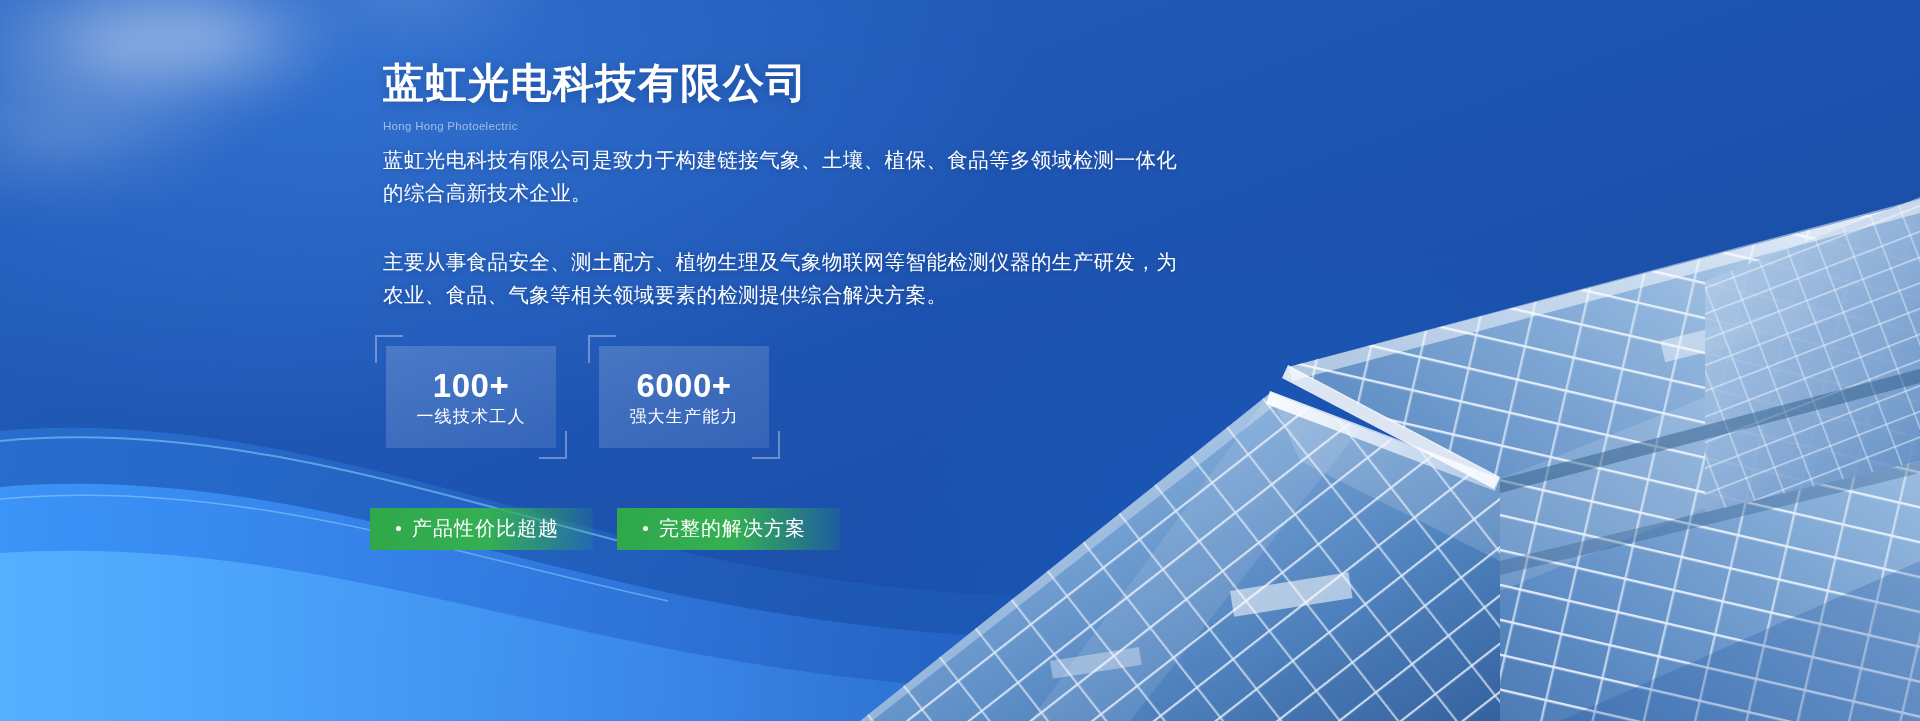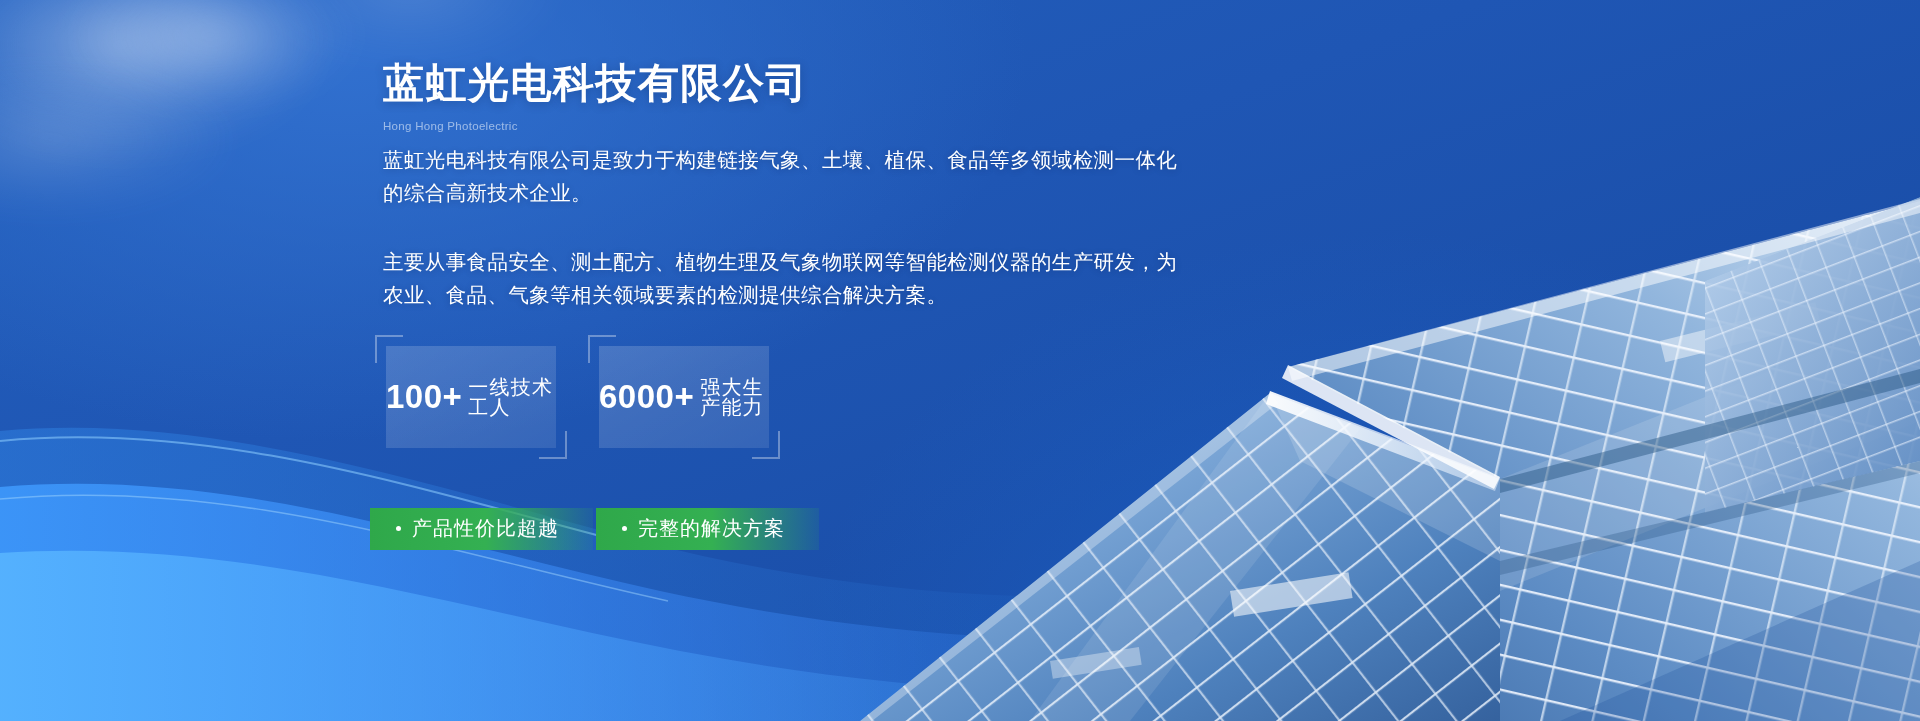--- a/index.html
+++ b/index.html
@@ -76,21 +76,21 @@
   }
   .para.p1 { margin-top:10px;font-family:Liberation Mono, monospace; }
   .para.p2 { margin-top:34px; }
 
   
   .stats { margin-top:34px; margin-left:3px; display:flex; gap:43px; }
   .stat {
     position:relative;
     width:170px; height:102px;
     background:linear-gradient(150deg, rgba(255,255,255,.175) 0%, rgba(255,255,255,.105) 100%);
-    display:flex; flex-direction:row;
+    display:flex; flex-direction:column;
     align-items:center; justify-content:center;
     gap:6px;
   }
   
   .stat::before {
     content:"";
     position:absolute;
     left:-11px; top:-11px;
     width:26px; height:26px;
     border-left:2px solid rgba(255,255,255,.34);
@@ -106,27 +106,27 @@
   }
   .stat-num {
     color:#ffffff;
     font-size:33px;
     font-weight:700;
     letter-spacing:.5px;
     line-height:1;
   }
   .stat-label {
     color:#ffffff;
-    font-size:20px;
+    font-size:17px;
     letter-spacing:1.2px;
     line-height:1;
   }
 
   
-  .tags { margin-top:60px; margin-left:-13px; display:flex; gap:3px; }
+  .tags { margin-top:60px; margin-left:-13px; display:flex; gap:24px; }
   .tag {
     position:relative;
     height:42px;
     padding:0 34px 0 26px;
     display:flex; align-items:center; gap:11px;
     color:#ffffff;
     font-size:20px;
     letter-spacing:1px;
     background:linear-gradient(90deg, #2fa84a 0%, #34b052 52%, rgba(52,176,82,.12) 100%);
   }

